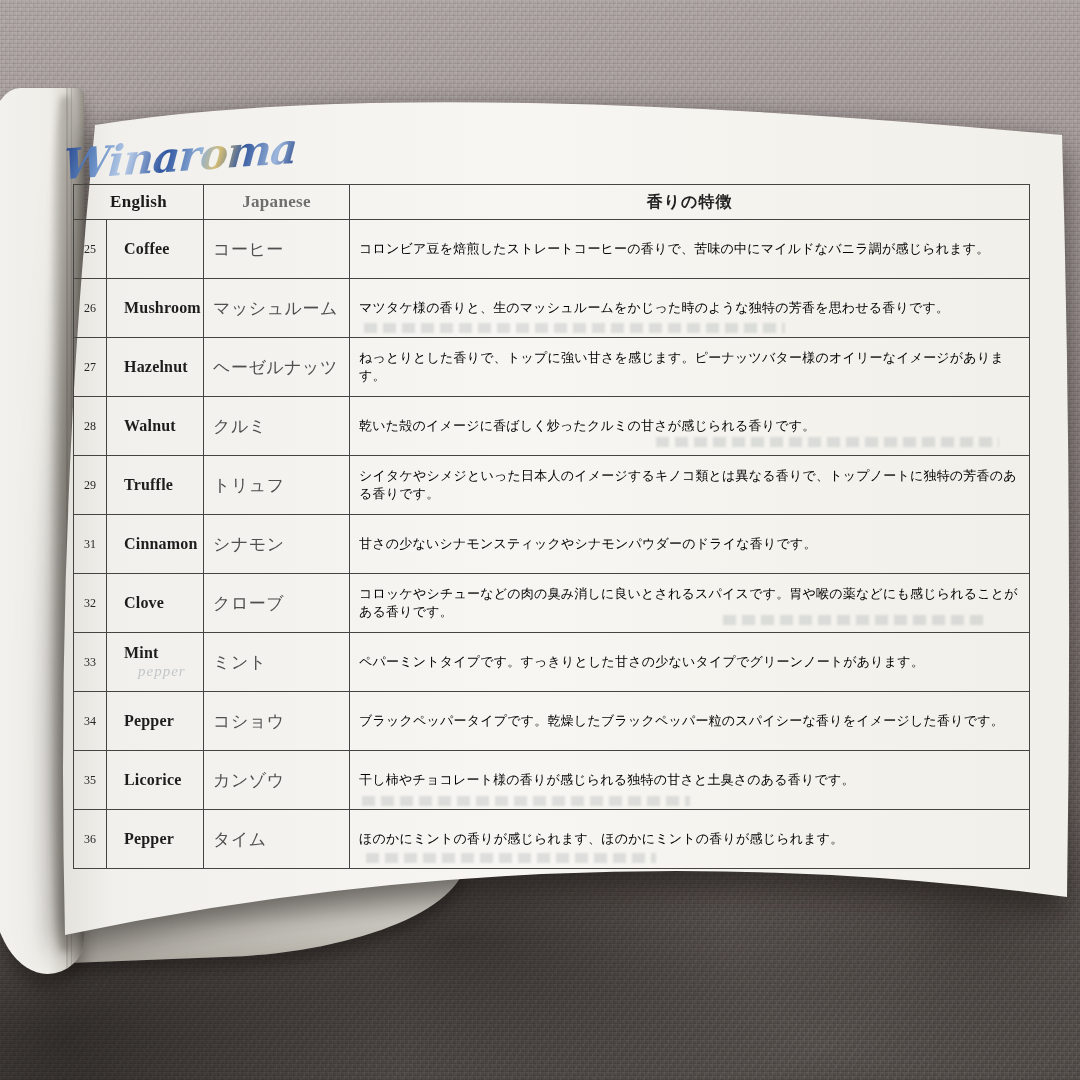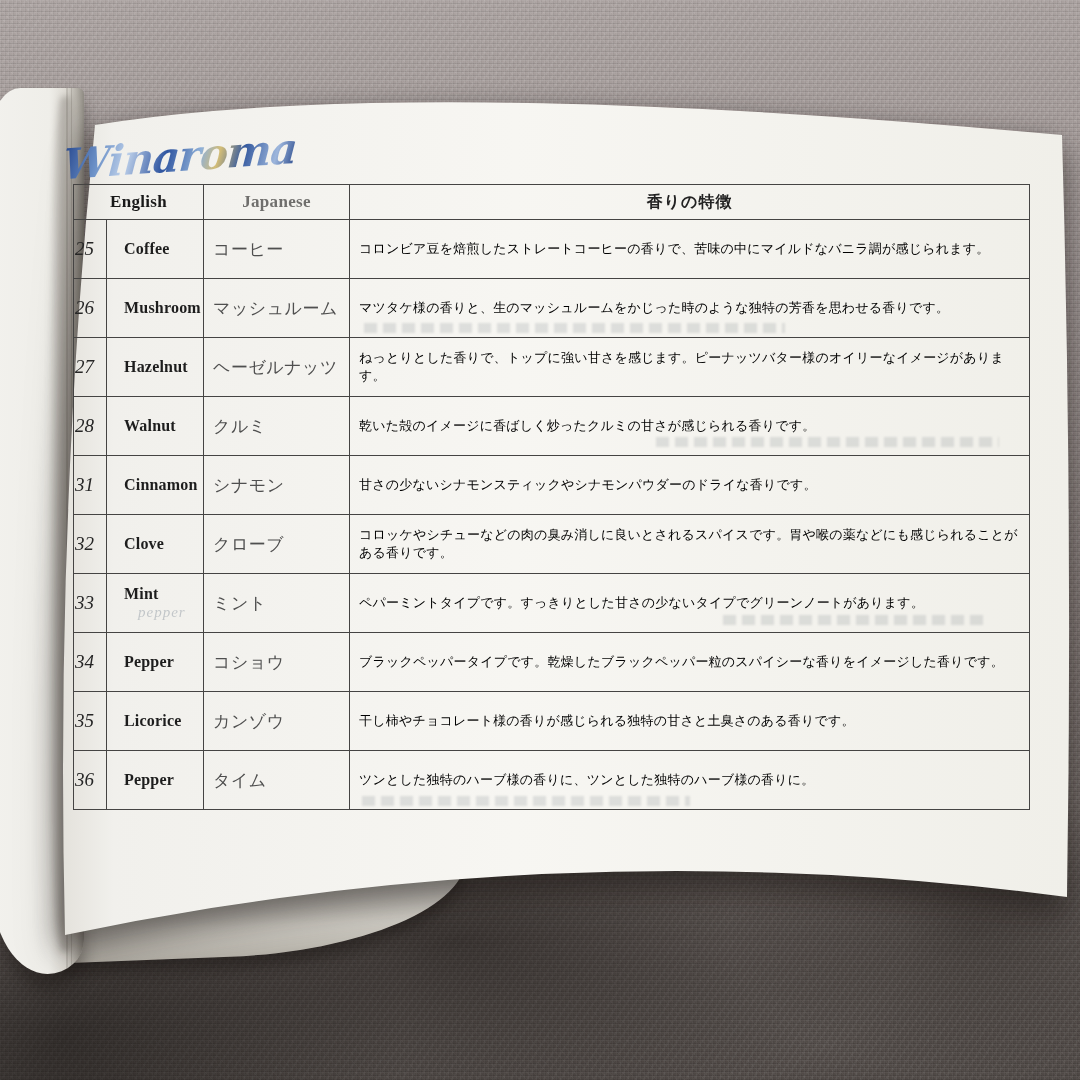--- a/index.html
+++ b/index.html
@@ -70,21 +70,21 @@
     position:absolute;left:18px;top:104px;width:957px;
     border-collapse:collapse;table-layout:fixed;
     background:transparent;
   }
   .aroma th,.aroma td{border:1.4px solid #454443;}
   .aroma thead th{height:34px;padding:0;text-align:center;vertical-align:middle;}
   .th-english{font-size:17px;font-weight:bold;color:#191919;letter-spacing:0.3px;}
   .th-japanese{font-size:17px;font-weight:bold;color:#6f6e6c;letter-spacing:0.3px;}
   .th-feature{font-size:16px;font-weight:600;color:#222;letter-spacing:1px;}
   .aroma tbody td{height:52px;vertical-align:middle;}
-  .no-cell{text-align:left;font-size:19px;color:#262626;font-style:italic;}
+  .no-cell{text-align:center;font-size:12px;color:#262626;}
   .english-cell{padding-left:17px;font-size:16px;font-weight:bold;color:#1d1d1d;letter-spacing:0.2px;}
   .japanese-cell{padding-left:9px;font-size:17px;color:#4f4f4f;letter-spacing:0.5px;}
   .feature-cell{padding:3px 8px 3px 9px;font-size:13px;line-height:1.42;color:#000000;letter-spacing:0.2px;position:relative;}
   
   .aroma tbody tr:nth-child(2) .feature-cell::after,
   .aroma tbody tr:nth-child(4) .feature-cell::after,
   .aroma tbody tr:nth-child(7) .feature-cell::after,
   .aroma tbody tr:nth-child(10) .feature-cell::after,
   .aroma tbody tr:nth-child(11) .feature-cell::after{
     content:"";position:absolute;height:10px;
@@ -170,20 +170,26 @@
               <td class="japanese-cell">ヘーゼルナッツ</td>
               <td class="feature-cell">ねっとりとした香りで、トップに強い甘さを感じます。ピーナッツバター様のオイリーなイメージがあります。</td>
             </tr>
             <tr>
               <td class="no-cell">28</td>
               <td class="english-cell">Walnut</td>
               <td class="japanese-cell">クルミ</td>
               <td class="feature-cell">乾いた殻のイメージに香ばしく炒ったクルミの甘さが感じられる香りです。</td>
             </tr>
             <tr>
+              <td class="no-cell">29</td>
+              <td class="english-cell">Truffle</td>
+              <td class="japanese-cell">トリュフ</td>
+              <td class="feature-cell">シイタケやシメジといった日本人のイメージするキノコ類とは異なる香りで、トップノートに独特の芳香のある香りです。</td>
+            </tr>
+            <tr>
               <td class="no-cell">31</td>
               <td class="english-cell">Cinnamon</td>
               <td class="japanese-cell">シナモン</td>
               <td class="feature-cell">甘さの少ないシナモンスティックやシナモンパウダーのドライな香りです。</td>
             </tr>
             <tr>
               <td class="no-cell">32</td>
               <td class="english-cell">Clove</td>
               <td class="japanese-cell">クローブ</td>
               <td class="feature-cell">コロッケやシチューなどの肉の臭み消しに良いとされるスパイスです。胃や喉の薬などにも感じられることがある香りです。</td>
@@ -203,21 +209,21 @@
             <tr>
               <td class="no-cell">35</td>
               <td class="english-cell">Licorice</td>
               <td class="japanese-cell">カンゾウ</td>
               <td class="feature-cell">干し柿やチョコレート様の香りが感じられる独特の甘さと土臭さのある香りです。</td>
             </tr>
             <tr>
               <td class="no-cell">36</td>
               <td class="english-cell">Pepper</td>
               <td class="japanese-cell">タイム</td>
-              <td class="feature-cell">ツンとした独特のハーブ様の香りに、ツンとした独特のハーブ様の香りに。</td>
+              <td class="feature-cell">ほのかにミントの香りが感じられます、ほのかにミントの香りが感じられます。</td>
             </tr>
           </tbody>
       </table>
 
 
     </div>
   </div>
 </div>
 
 </body></html>

